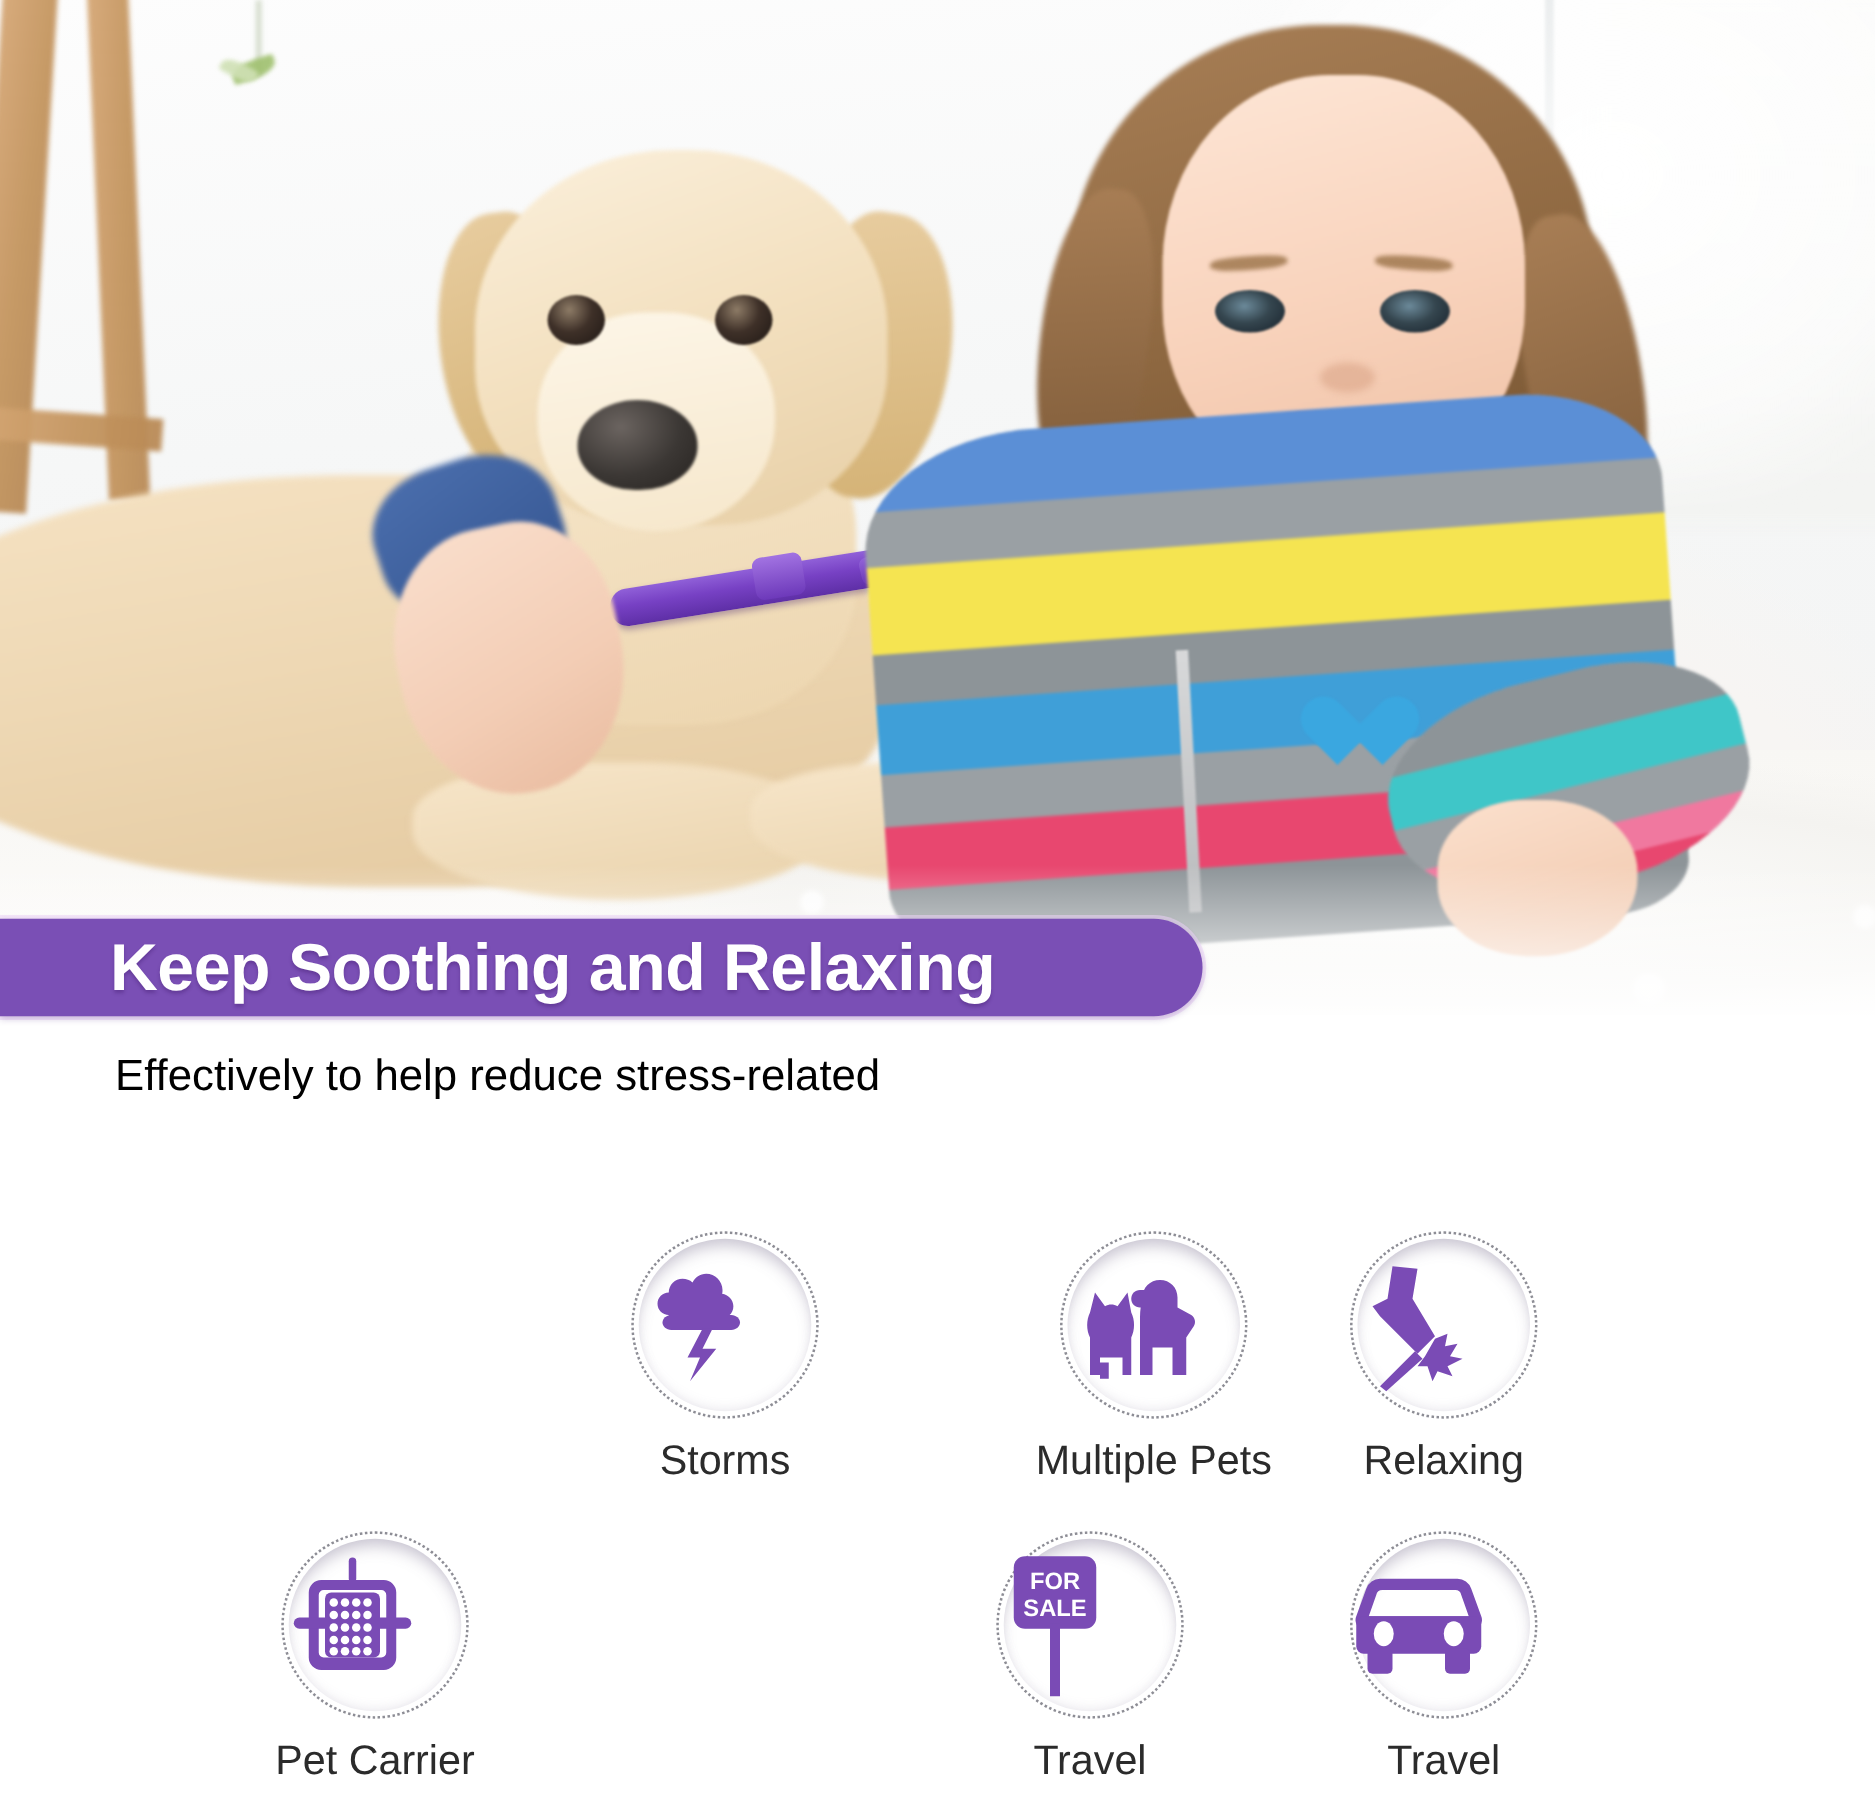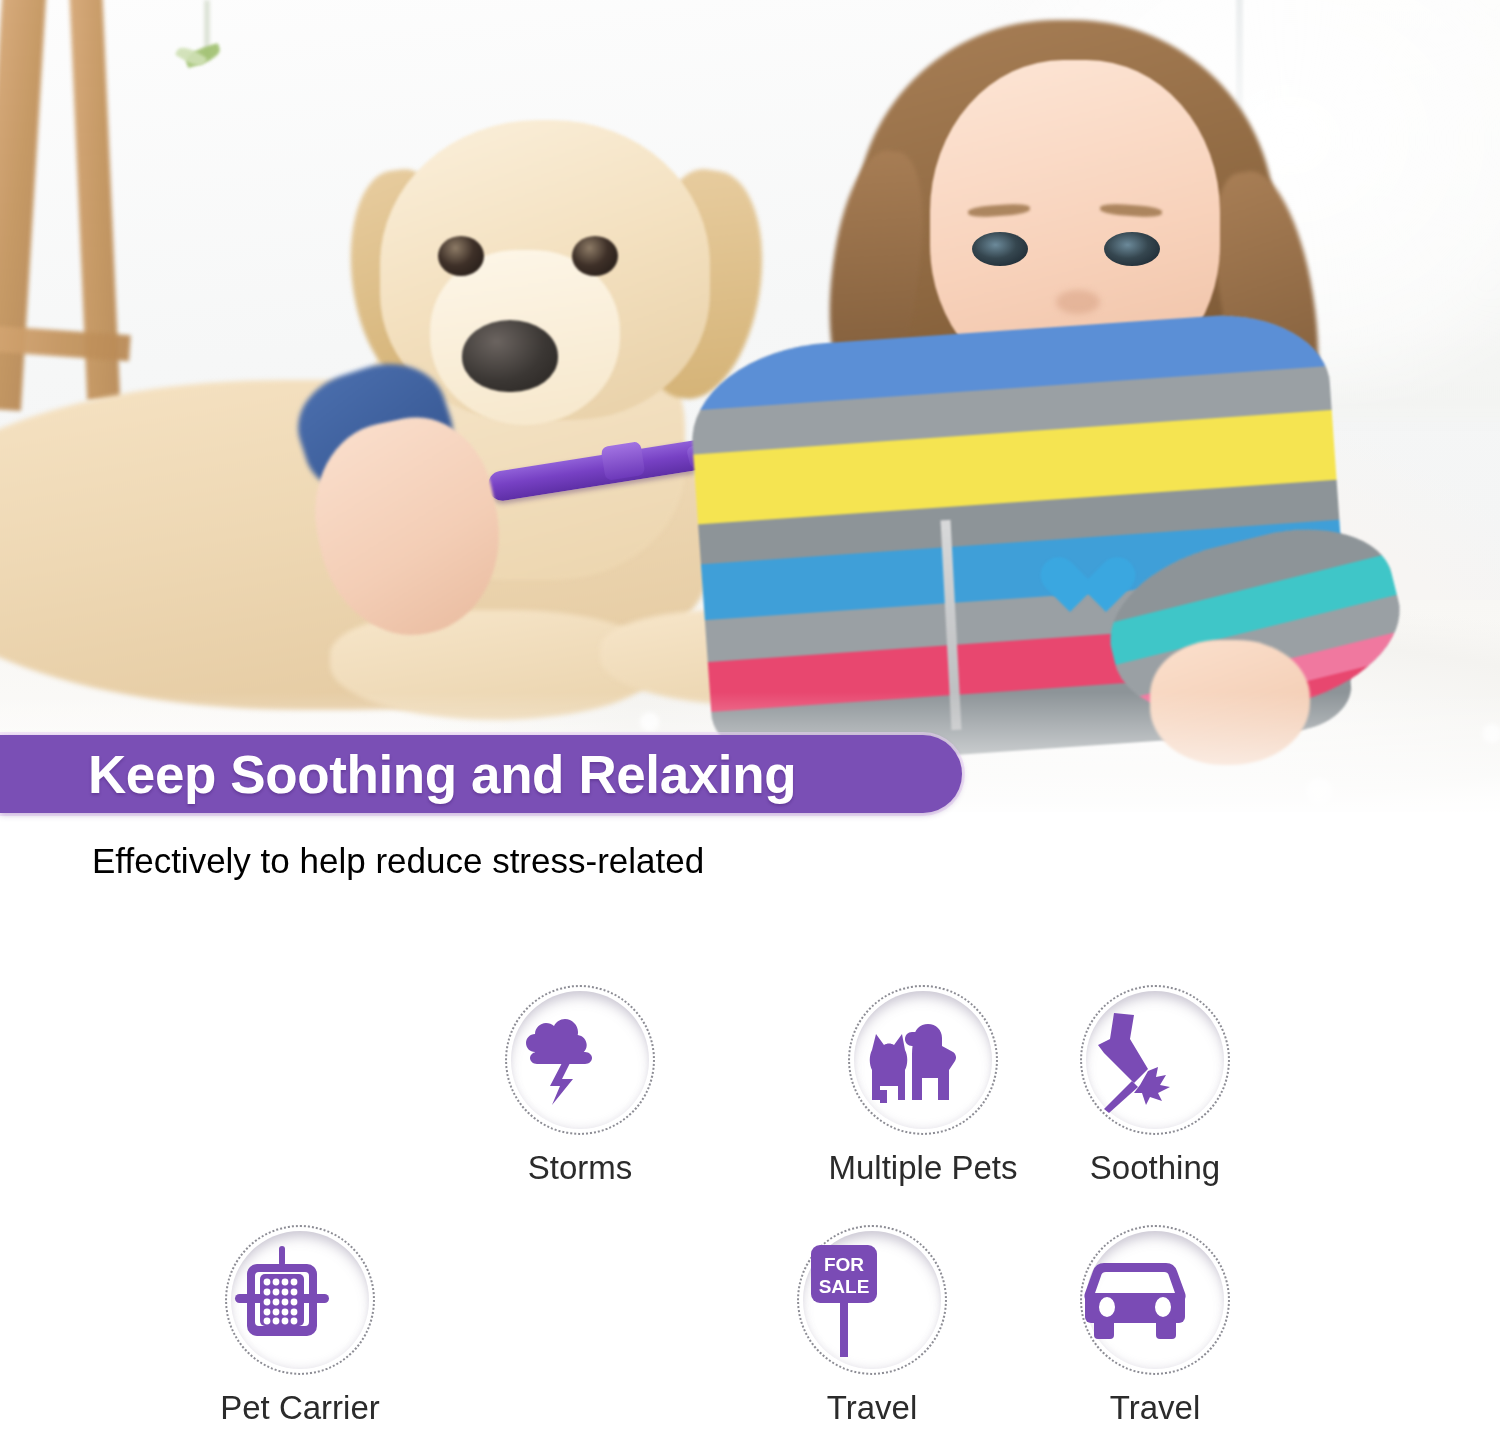--- a/index.html
+++ b/index.html
@@ -495,21 +495,21 @@
         <div class="icon-glyph">
           <svg width="104" height="110" viewBox="0 0 104 110">
             <g fill="#7a4bb5">
               <path d="M32 8 L28 34 L16 40 L22 48 L52 78 L66 64 L48 34 L52 10 Z"></path>
               <path d="M50 76 L22 104 L27 108 L56 82 Z"></path>
               <path d="M66 66 L76 62 L74 72 L84 70 L78 80 L88 82 L76 88 L80 96 L68 92 L64 100 L60 88 L52 88 L58 80 Z"></path>
             </g>
           </svg>
         </div>
       </div>
-      <div class="icon-label">Soothing</div>
+      <div class="icon-label">Relaxing</div>
     </div>
 
     <div class="icon-cell" style="left:200px; top:265px;">
       <div class="icon-circle">
         <div class="icon-glyph">
           <svg width="108" height="112" viewBox="0 0 108 112">
             <g fill="#7a4bb5">
               <rect x="52" y="2" width="6" height="20" rx="3"></rect>
               <path d="M30 20 h50 a10 10 0 0 1 10 10 v52 a10 10 0 0 1 -10 10 h-50 a10 10 0 0 1 -10 -10 v-52 a10 10 0 0 1 10 -10 z
                        m2 8 a4 4 0 0 0 -4 4 v46 a4 4 0 0 0 4 4 h46 a4 4 0 0 0 4 -4 v-46 a4 4 0 0 0 -4 -4 z"></path>

